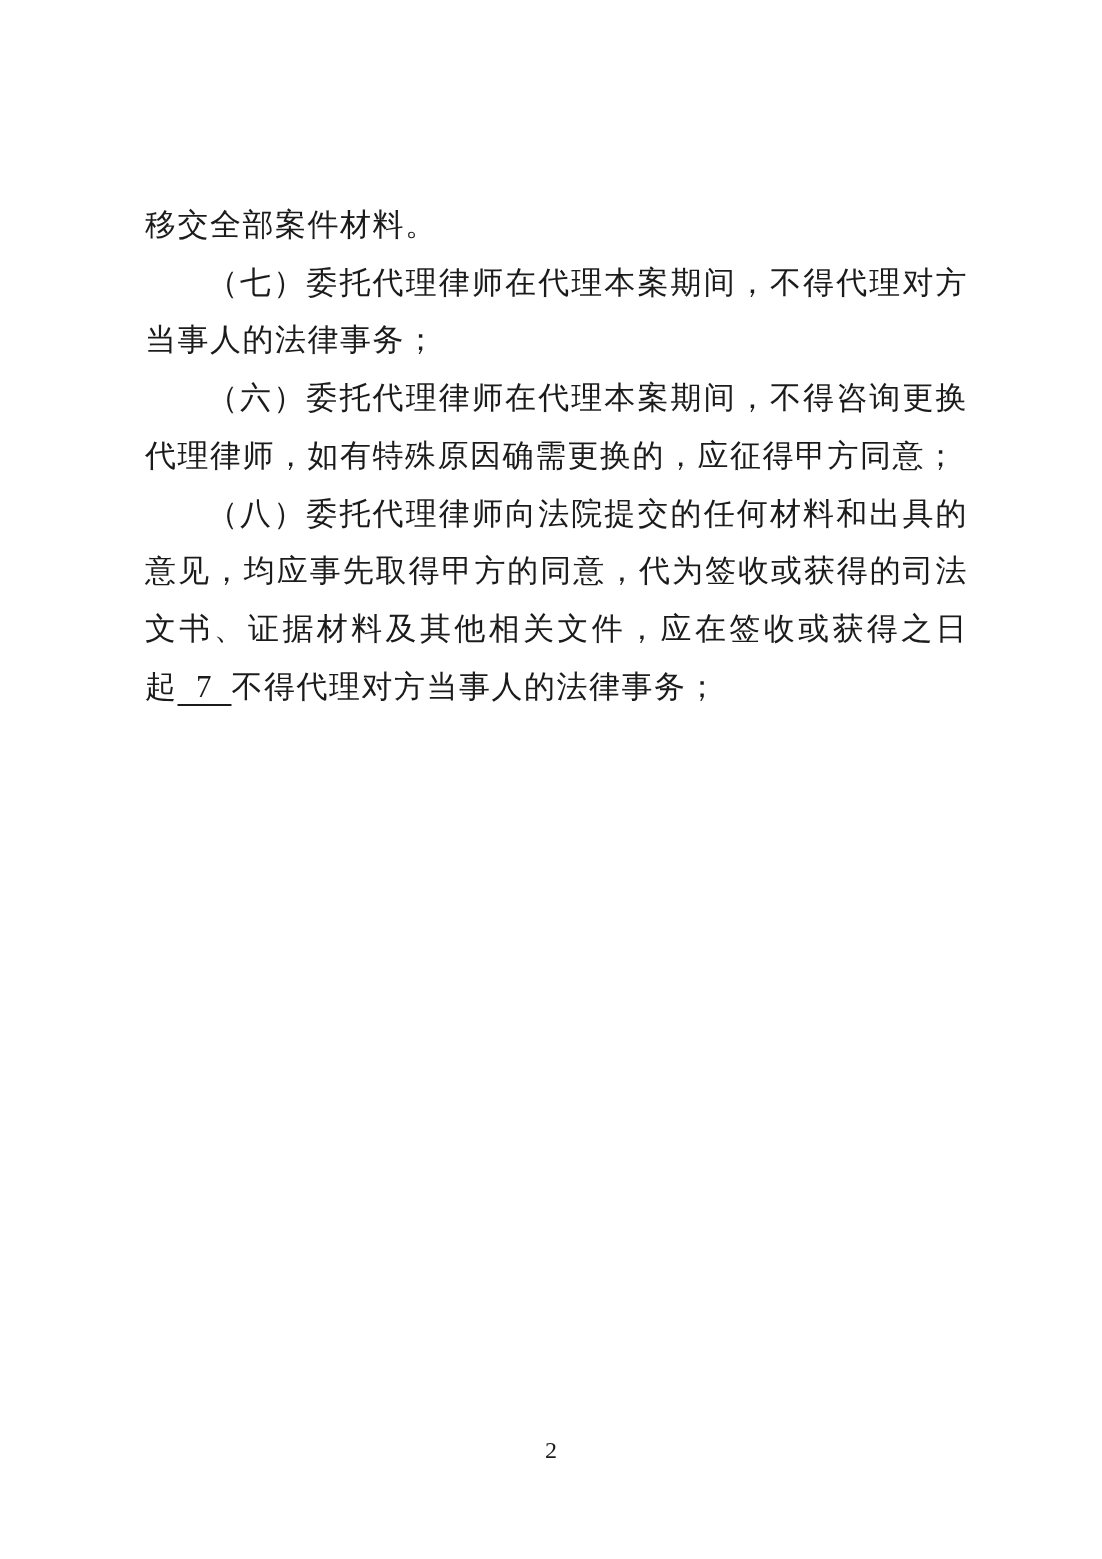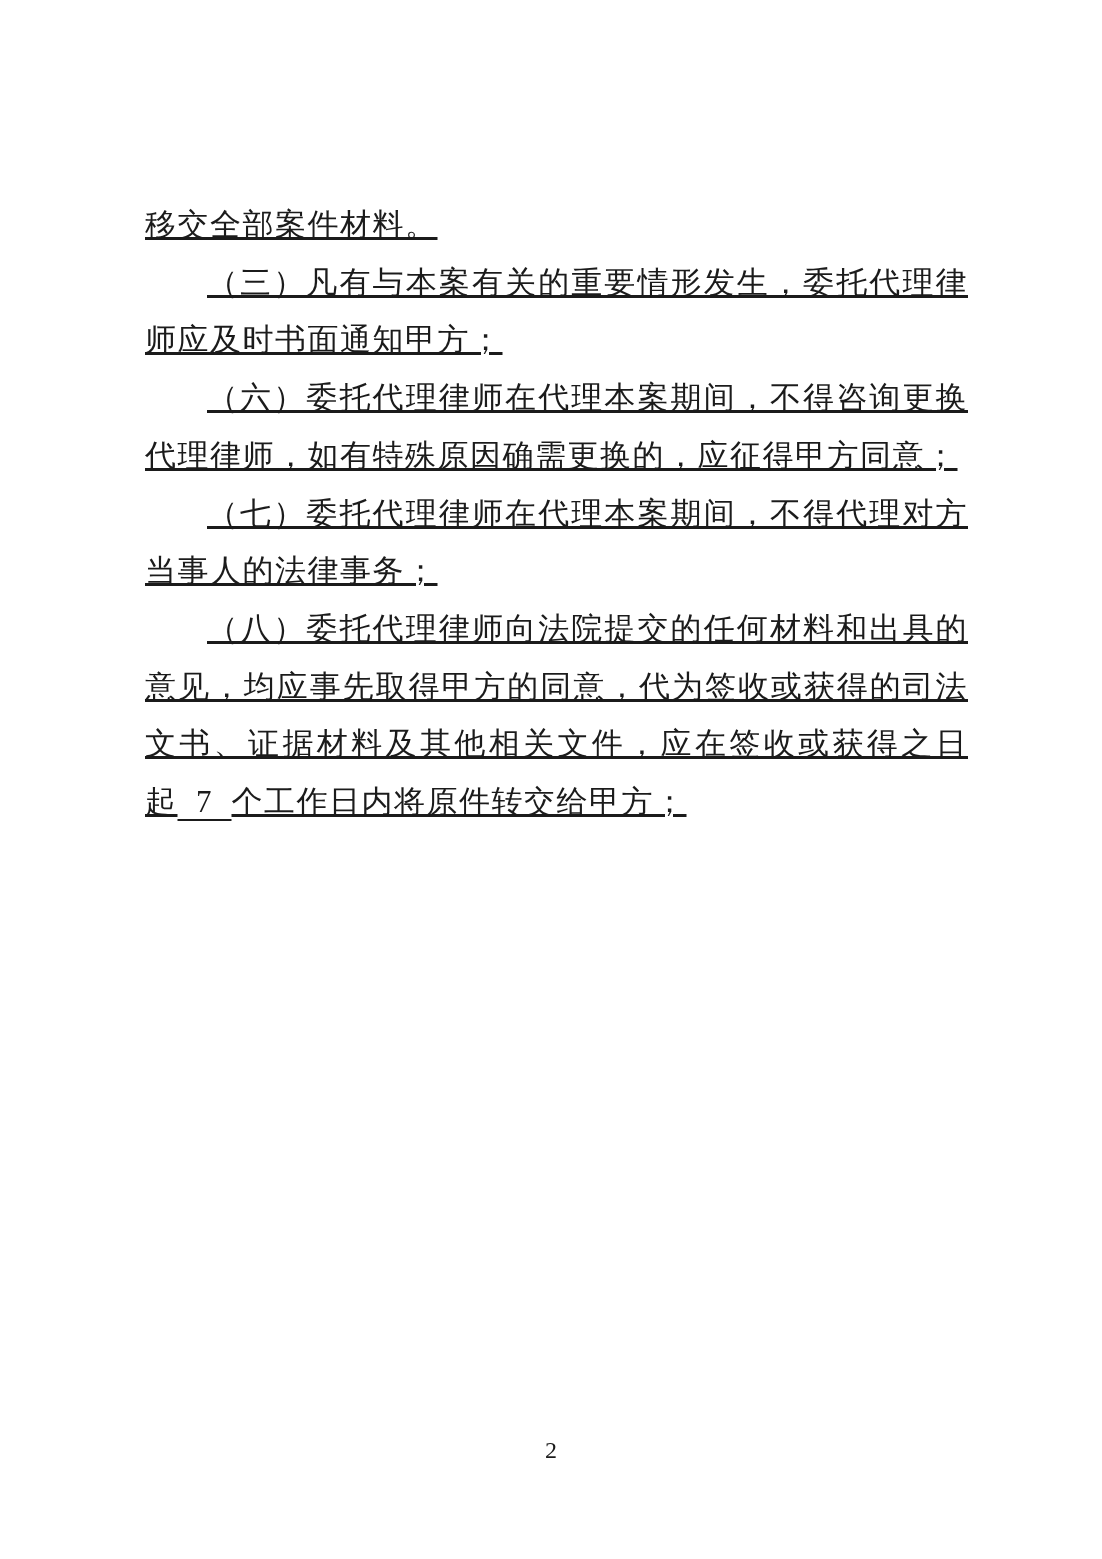--- a/index.html
+++ b/index.html
@@ -34,21 +34,20 @@
   .para {
     margin: 0;
     padding: 0;
     text-indent: 0;
   }
   .para.indent {
     text-indent: 2em;
   }
   .seg {
     white-space: pre-wrap;
-    text-decoration: underline;
   }
   .seg.underline {
     text-decoration: underline;
     text-decoration-thickness: 2px;
     text-underline-offset: 7px;
   }
   .page-number {
     position: absolute;
     top: 1437px;
     left: 0;
@@ -58,19 +57,18 @@
     color: #1b1b1b;
     font-family: "Liberation Serif", "DejaVu Serif", serif;
   }
 </style>
 </head>
 <body>
 
 <div class="page">
   <div class="content" id="doc-body">
       <p class="para"><span class="seg">移交全部案件材料。</span></p>
-      <p class="para indent"><span class="seg">（三）凡有与本案有关的重要情形发生，委托代理律师应及时书面通知甲方；</span></p>
+      <p class="para indent"><span class="seg">（七）委托代理律师在代理本案期间，不得代理对方当事人的法律事务；</span></p>
       <p class="para indent"><span class="seg">（六）委托代理律师在代理本案期间，不得咨询更换代理律师，如有特殊原因确需更换的，应征得甲方同意；</span></p>
-      <p class="para indent"><span class="seg">（七）委托代理律师在代理本案期间，不得代理对方当事人的法律事务；</span></p>
-      <p class="para indent"><span class="seg">（八）委托代理律师向法院提交的任何材料和出具的意见，均应事先取得甲方的同意，代为签收或获得的司法文书、证据材料及其他相关文件，应在签收或获得之日起</span><span class="seg underline">&nbsp;&nbsp;7&nbsp;&nbsp;</span><span class="seg">个工作日内将原件转交给甲方；</span></p>
+      <p class="para indent"><span class="seg">（八）委托代理律师向法院提交的任何材料和出具的意见，均应事先取得甲方的同意，代为签收或获得的司法文书、证据材料及其他相关文件，应在签收或获得之日起</span><span class="seg underline">&nbsp;&nbsp;7&nbsp;&nbsp;</span><span class="seg">不得代理对方当事人的法律事务；</span></p>
     </div>
   <div class="page-number">2</div>
 </div>
 
 </body></html>

